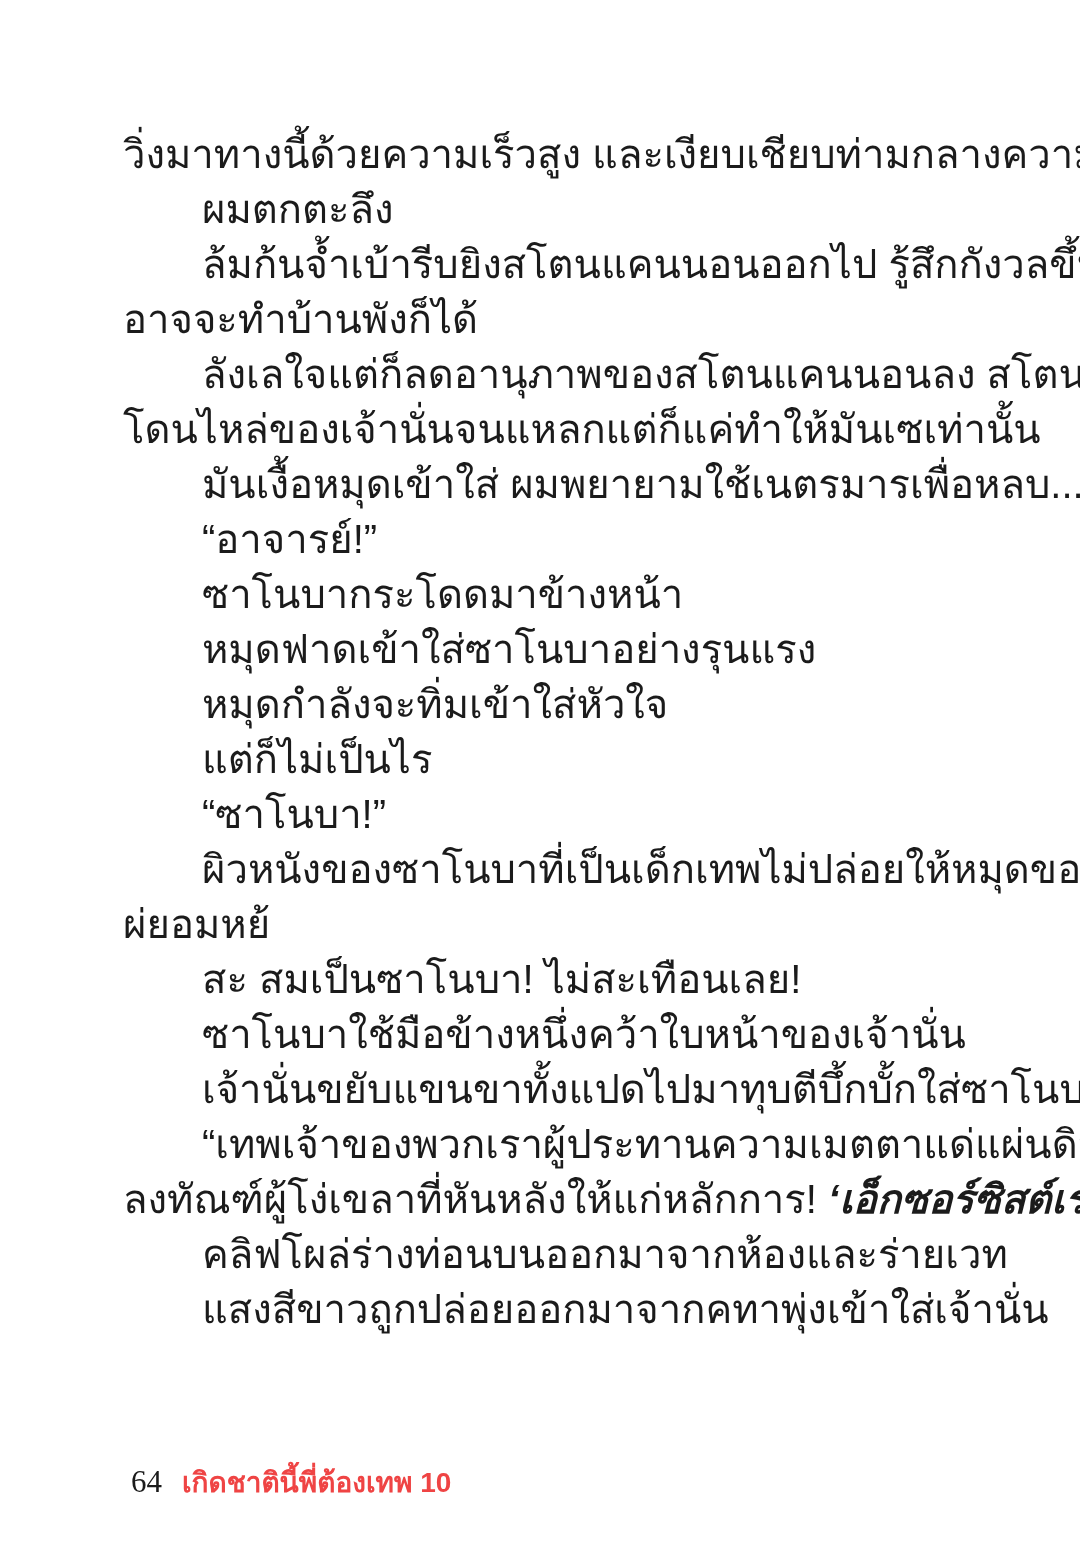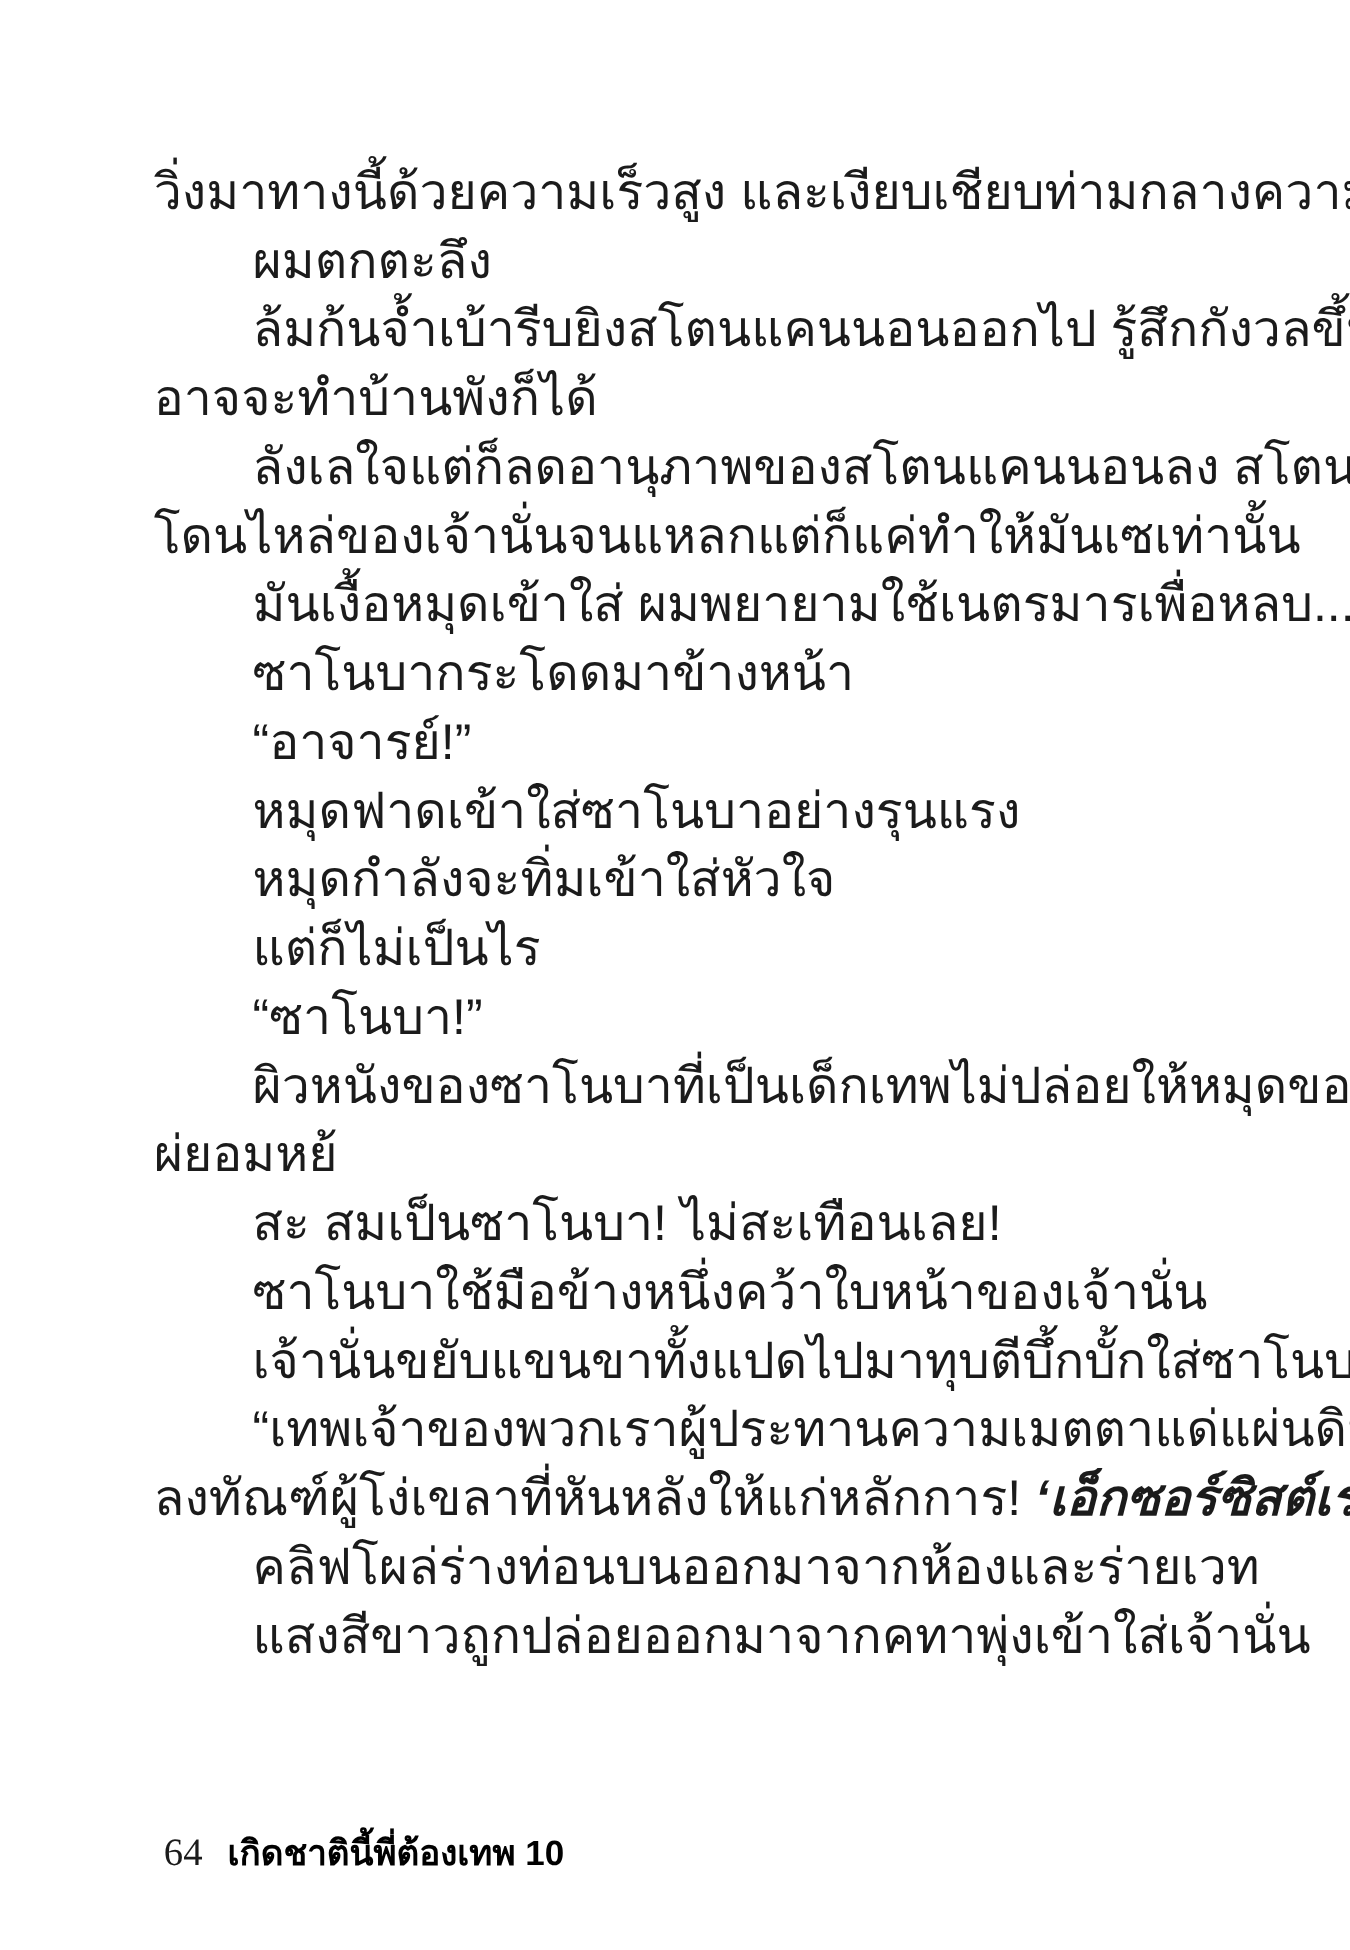--- a/index.html
+++ b/index.html
@@ -50,39 +50,39 @@
   }
   .page-number {
     font-family: "Liberation Serif", serif;
     font-size: 31px;
     color: #1b1b1b;
   }
   .book-title {
     font-family: "Liberation Sans", sans-serif;
     font-weight: bold;
     font-size: 28px;
-    color: #000000;
+    color: #ef4444;
     text-align: center;
   }
 </style>
 </head>
 <body>
 
 <div class="page">
 
   <main class="text-block">
       <div class="line"><span class="seg normal">วิ่งมาทางนี้ด้วยความเร็วสูง และเงียบเชียบท่ามกลางความมืด</span></div>
       <div class="line indent"><span class="seg normal">ผมตกตะลึง</span></div>
       <div class="line indent"><span class="seg normal">ล้มก้นจ้ำเบ้ารีบยิงสโตนแคนนอนออกไป รู้สึกกังวลขึ้นมาในใจว่า</span></div>
       <div class="line"><span class="seg normal">อาจจะทำบ้านพังก็ได้</span></div>
       <div class="line indent"><span class="seg normal">ลังเลใจแต่ก็ลดอานุภาพของสโตนแคนนอนลง สโตนแคนนอน</span></div>
       <div class="line"><span class="seg normal">โดนไหล่ของเจ้านั่นจนแหลกแต่ก็แค่ทำให้มันเซเท่านั้น</span></div>
       <div class="line indent"><span class="seg normal">มันเงื้อหมุดเข้าใส่ ผมพยายามใช้เนตรมารเพื่อหลบ...</span></div>
+      <div class="line indent"><span class="seg normal">“อาจารย์!”</span></div>
       <div class="line indent"><span class="seg normal">ซาโนบากระโดดมาข้างหน้า</span></div>
-      <div class="line indent"><span class="seg normal">“อาจารย์!”</span></div>
       <div class="line indent"><span class="seg normal">หมุดฟาดเข้าใส่ซาโนบาอย่างรุนแรง</span></div>
       <div class="line indent"><span class="seg normal">หมุดกำลังจะทิ่มเข้าใส่หัวใจ</span></div>
       <div class="line indent"><span class="seg normal">แต่ก็ไม่เป็นไร</span></div>
       <div class="line indent"><span class="seg normal">“ซาโนบา!”</span></div>
       <div class="line indent"><span class="seg normal">ผิวหนังของซาโนบาที่เป็นเด็กเทพไม่ปล่อยให้หมุดของเจ้านั่นทะลุ</span></div>
       <div class="line"><span class="seg normal">ผ่ยอมหย้</span></div>
       <div class="line indent"><span class="seg normal">สะ สมเป็นซาโนบา! ไม่สะเทือนเลย!</span></div>
       <div class="line indent"><span class="seg normal">ซาโนบาใช้มือข้างหนึ่งคว้าใบหน้าของเจ้านั่น</span></div>
       <div class="line indent"><span class="seg normal">เจ้านั่นขยับแขนขาทั้งแปดไปมาทุบตีบึ้กบั้กใส่ซาโนบา</span></div>
       <div class="line indent"><span class="seg normal">“เทพเจ้าของพวกเราผู้ประทานความเมตตาแด่แผ่นดินแม่! โปรด</span></div>

